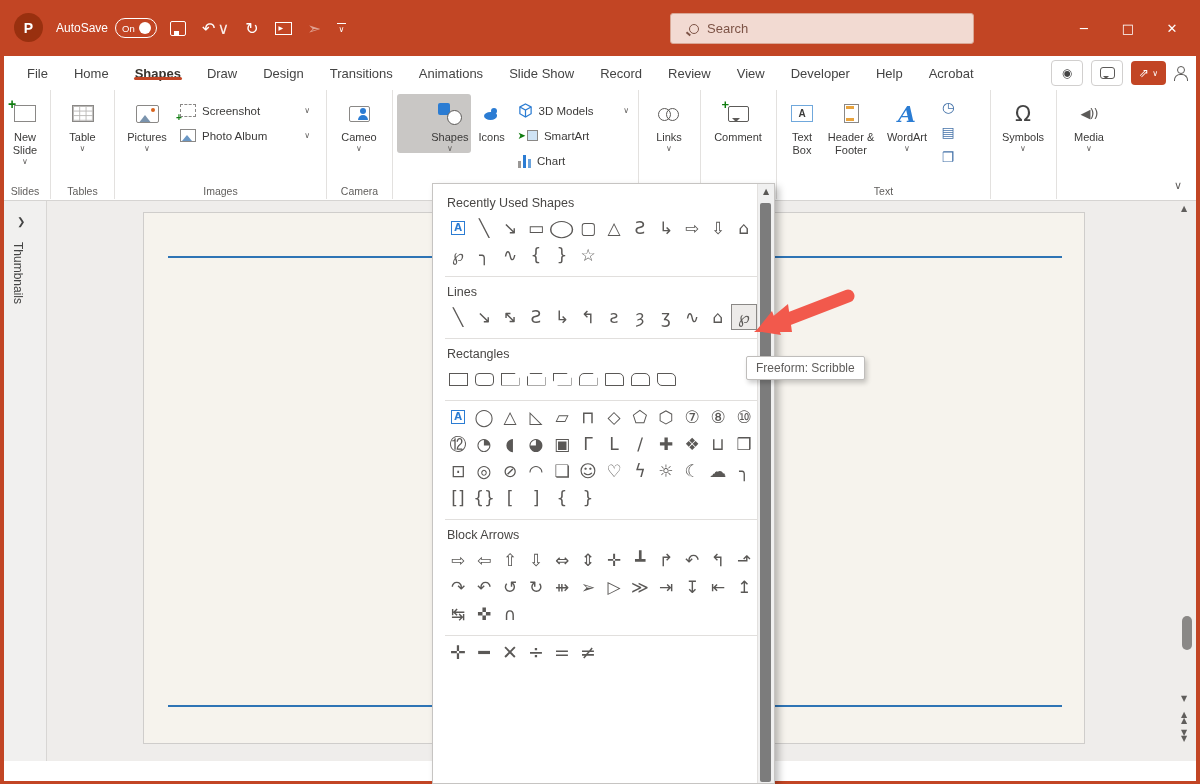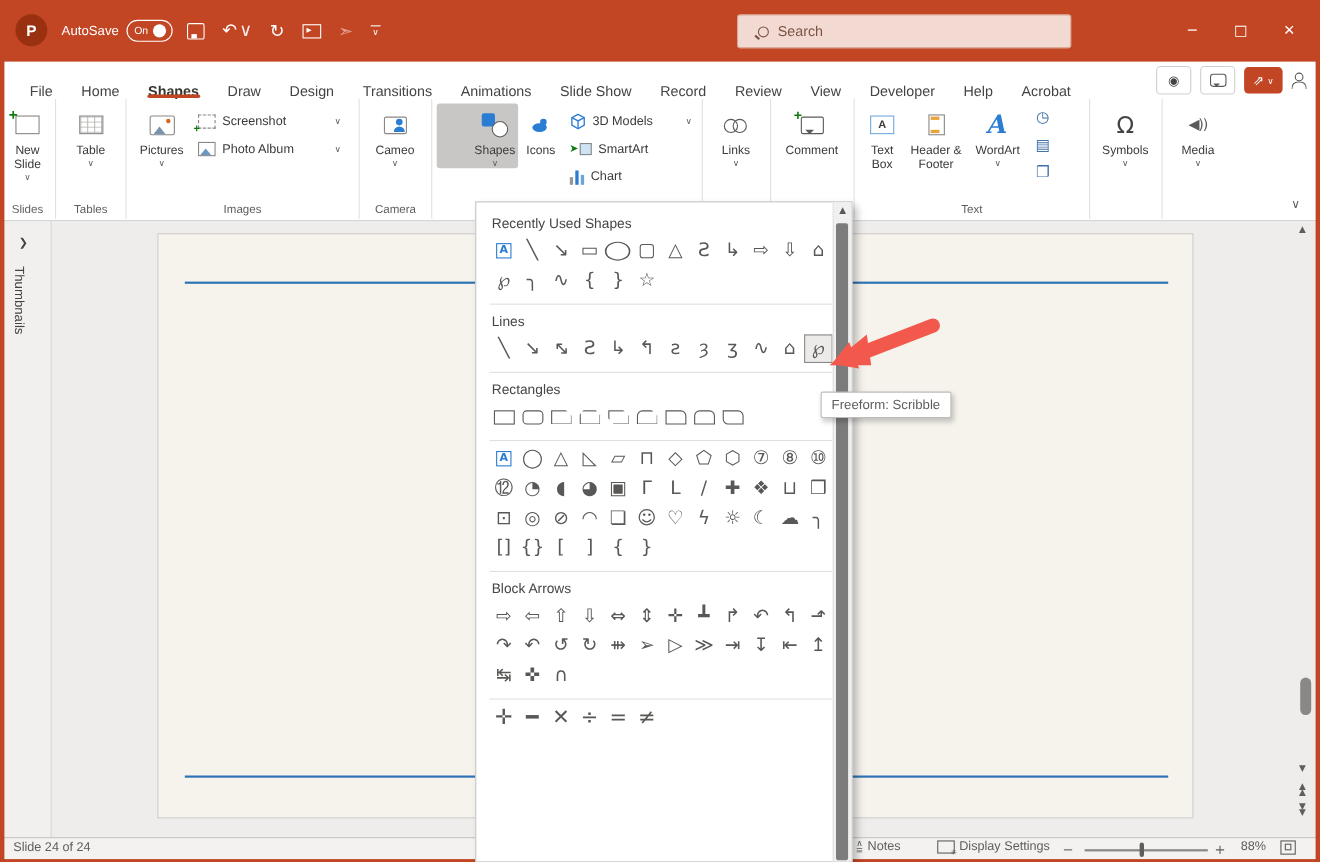--- a/index.html
+++ b/index.html
@@ -35,21 +35,21 @@
   .doc-title .sep{margin:0 6px;}
   .searchbox{left:670px;top:13px;width:302px;height:29px;background:#F2DAD2;border:1px solid #D9A795;
              border-radius:3px;display:flex;align-items:center;color:#7D5346;font-size:13px;}
   .mag{width:8px;height:8px;border:1.6px solid #7D5346;border-radius:50%;position:relative;margin:0 8px 0 18px;}
   .mag:after{content:"";position:absolute;left:-4px;top:8px;width:5px;height:1.6px;background:#7D5346;transform:rotate(40deg);}
   .winbtns{position:absolute;right:6px;top:0;height:56px;display:flex;align-items:center;}
   .winbtn{width:44px;height:56px;display:flex;align-items:center;justify-content:center;color:#fff;
           font-family:"DejaVu Sans",sans-serif;font-size:13px;}
 
   
-  .tabrow{left:0;top:56px;width:1200px;height:34px;background:#fff;display:flex;align-items:flex-end;z-index:9;}
+  .tabrow{left:0;top:56px;width:1200px;height:34px;background:#fff;display:flex;align-items:center;z-index:9;}
   .tabs{display:flex;margin-left:14px;}
   .tab{position:relative;padding:0 13px;display:flex;align-items:center;font-size:13px;color:#444;cursor:default;}
   .tab.active{color:#38352F;font-weight:700;}
   .tab.active:after{content:"";position:absolute;left:12px;right:12px;bottom:1px;height:3px;background:#C24524;border-radius:2px;}
   .tr-right{position:absolute;right:14px;top:4px;height:26px;display:flex;align-items:center;gap:8px;}
   .pillbtn{border:1px solid #D1CFCE;border-radius:4px;height:24px;min-width:30px;display:flex;align-items:center;justify-content:center;background:#fff;}
   .rec-g{font-family:"DejaVu Sans",sans-serif;font-size:12px;color:#444;}
   .bub{width:13px;height:10px;border:1.4px solid #5C5A58;border-radius:3px;position:relative;}
   .bub:after{content:"";position:absolute;left:2px;bottom:-4px;border:3px solid transparent;border-top-color:#5C5A58;}
   .sharebtn{background:#C24524;color:#fff;border-radius:4px;height:24px;padding:0 8px;display:flex;align-items:center;gap:3px;}
@@ -440,42 +440,20 @@
   <span class="abs vscroll vs-down">▼</span>
   <span class="abs vscroll dbl" style="left:1181px;top:712px;">
       <i>▲</i>
       <i>▲</i>
     </span>
   <span class="abs vscroll dbl" style="left:1181px;top:730px;">
       <i>▼</i>
       <i>▼</i>
     </span>
 
-  <div class="abs statusbar">
-    <span class="sb-left">Slide 24 of 24</span>
-    <span class="sb-item" style="left:778px">
-      <i class="notes-ic">
-          <em>∧</em>
-          <em>≡</em>
-        </i>
-      <span>Notes</span>
-    </span>
-    <span class="sb-item" style="left:852px">
-      <i class="ds-ic"></i>
-      <span>Display Settings</span>
-    </span>
-    <span class="zpm" style="left:966px">−</span>
-    <span class="zoomtrack"></span>
-    <span class="zoomthumb"></span>
-    <span class="zpm" style="left:1104px">+</span>
-    <span class="sb-item" style="left:1128px">88%</span>
-    <span class="sb-item" style="left:1164px">
-        <i class="fit-ic"></i>
-      </span>
-  </div>
 
   <div class="abs dropdown">
     <div class="menu-inner">
         <div class="menu-section">
           <div class="section-title">Recently Used Shapes</div>
           <div class="shape-row">
             <span class="shape-item">
               <i class="glyph tbx">A</i>
             </span>
             <span class="shape-item">

